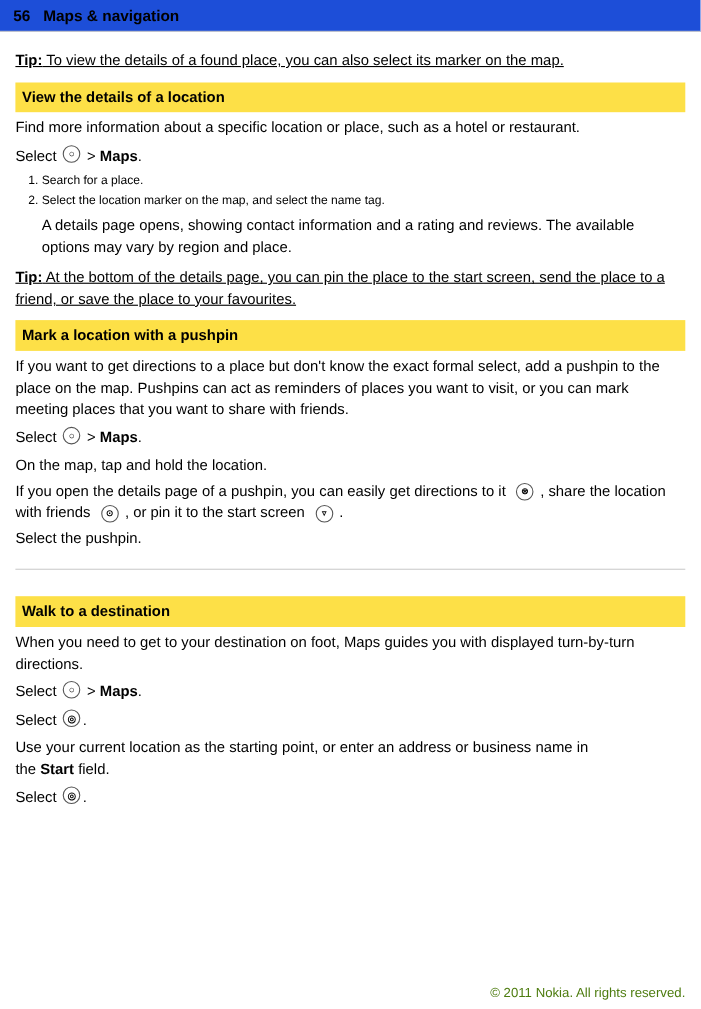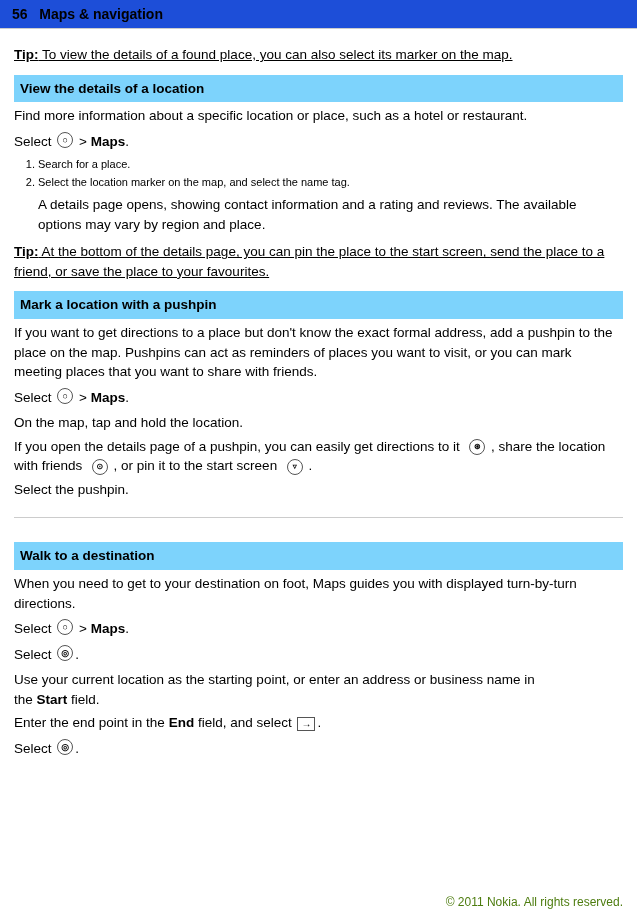--- a/index.html
+++ b/index.html
@@ -49,21 +49,21 @@
       margin: 6px 0 10px 0;
       font-size: 13.5px;
       text-decoration: underline;
     }
 
     .tip-bold {
       font-weight: bold;
     }
 
     .section-header {
-      background: #7dd3fc;
+      background: #fde047;
       padding: 4px 6px;
       margin: 10px 0 4px 0;
       font-size: 13.5px;
       font-weight: bold;
     }
 
     .section-text {
       font-size: 13.5px;
       margin: 4px 0;
       line-height: 1.45;
@@ -181,21 +181,21 @@
     </ol>
     <div class="indent-text">A details page opens, showing contact information and a rating and reviews. The available options may vary by region and place.</div>
 
     <div class="tip-block" style="margin-top:8px;">
       <span class="tip-bold">Tip:</span><span> At the bottom of the details page, you can pin the place to the start screen, send the place to a friend, or save the place to your favourites.</span>
     </div>
 
     <div class="section-header">
       <span>Mark a location with a pushpin</span>
     </div>
-    <div class="section-text">If you want to get directions to a place but don't know the exact formal address, add a pushpin to the place on the map. Pushpins can act as reminders of places you want to visit, or you can mark meeting places that you want to share with friends.</div>
+    <div class="section-text">If you want to get directions to a place but don't know the exact formal select, add a pushpin to the place on the map. Pushpins can act as reminders of places you want to visit, or you can mark meeting places that you want to share with friends.</div>
 
     <div class="select-line">
       <span class="select-word">Select</span>&nbsp;
       <span class="inline-icon">○</span>&nbsp;
       <span>&gt;</span>&nbsp;
       <span class="maps-bold">Maps</span><span>.</span>
     </div>
 
     <div class="section-text">On the map, tap and hold the location.</div>
 
@@ -229,23 +229,20 @@
 
     <div class="select-line">
       <span class="select-word">Select</span>&nbsp;
       <span class="inline-icon" style="font-size:9px;">◎</span><span>.</span>
     </div>
 
     <div class="section-text">
       <span>Use your current location as the starting point, or enter an address or business name in the</span>&nbsp;<span class="maps-bold">Start</span>&nbsp;<span>field.</span>
     </div>
 
-    <div class="section-text">
-      <span>Enter the end point in the</span>&nbsp;<span class="maps-bold">End</span>&nbsp;<span>field, and select</span>&nbsp;<span class="arrow-icon">→</span><span>.</span>
-    </div>
 
     <div class="select-line">
       <span class="select-word">Select</span>&nbsp;
       <span class="inline-icon" style="font-size:9px;">◎</span><span>.</span>
     </div>
 
   </div>
 
   <div class="footer-bar">
     <span>© 2011 Nokia. All rights reserved.</span>

